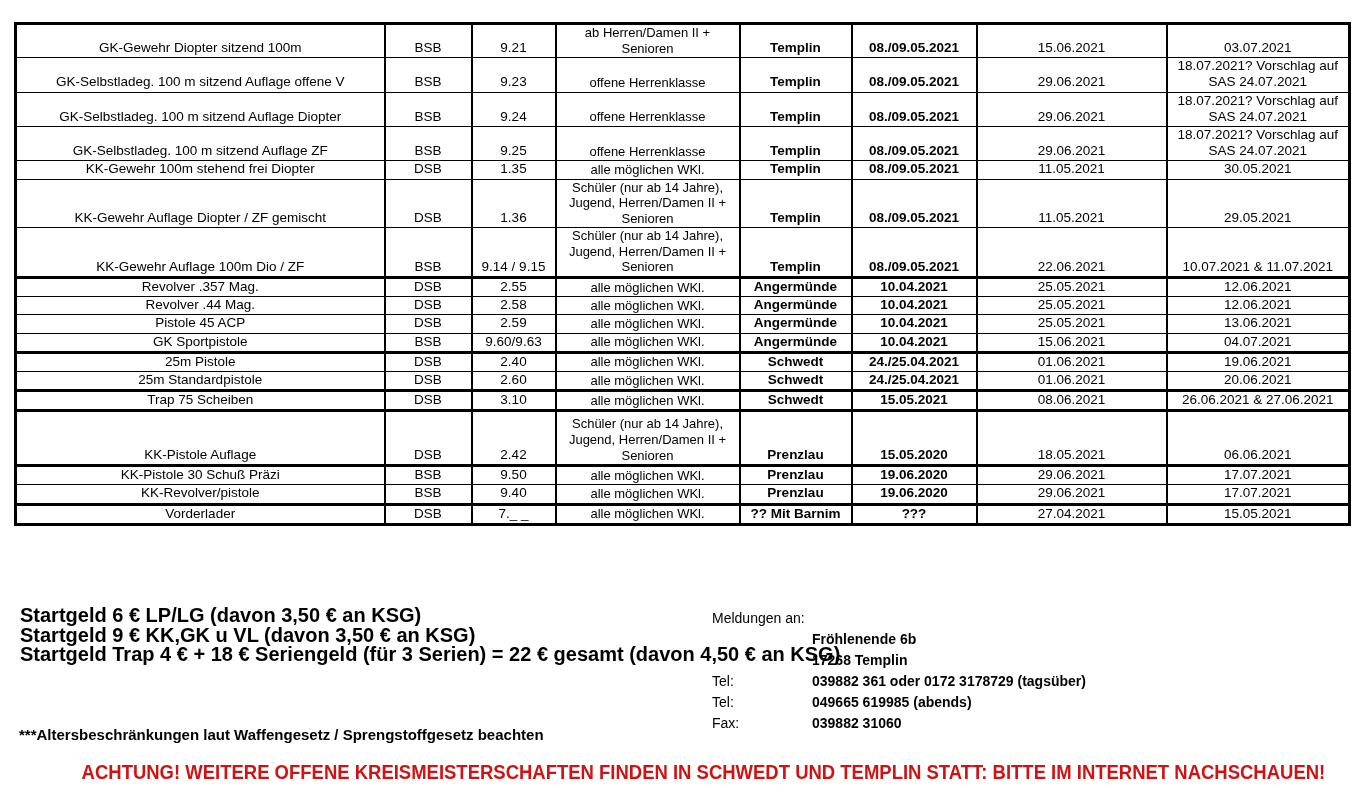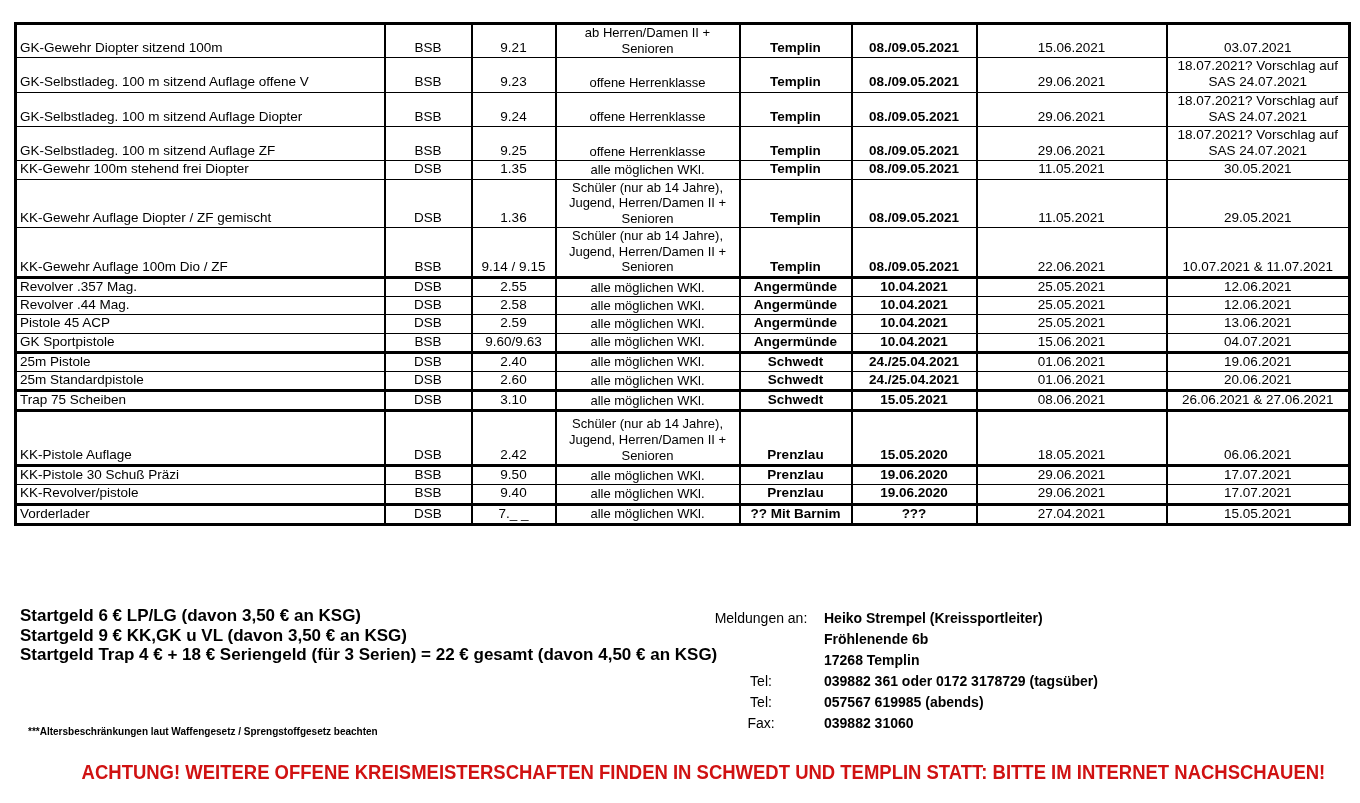--- a/index.html
+++ b/index.html
@@ -18,45 +18,45 @@
     font-size:13.5px;
   }
   table.km td{
     border:2px solid #000;border-top-width:1px;border-bottom-width:1px;
     vertical-align:bottom;
     padding:0 3px 1px 3px;
     line-height:1.2;
     overflow:hidden;
   }
   tr.ge td{border-bottom-width:3px;}
-  td.c-disc{text-align:left;padding-left:5px;}
+  td.c-disc{text-align:center;padding-left:5px;}
   td.c-assoc,td.c-num,td.c-cls,td.c-loc,td.c-d1,td.c-d2,td.c-d3{text-align:center;}
   td.c-loc,td.c-d1{font-weight:bold;}
   td.c-cls{font-size:13px;line-height:1.25;}
   tr.tall td{padding-top:4px;}
 
   
   .fees{
     position:absolute;left:20px;top:606px;
-    font-weight:bold;font-size:17px;line-height:19.5px;
+    font-weight:bold;font-size:20px;line-height:19.5px;
     white-space:nowrap;
   }
   .age-note{
-    position:absolute;left:28px;top:726px;
-    font-weight:bold;font-size:10px;white-space:nowrap;
+    position:absolute;left:19px;top:726px;
+    font-weight:bold;font-size:15px;white-space:nowrap;
   }
 
   
   .contact{
     position:absolute;left:712px;top:608px;
     font-size:14px;line-height:21px;
   }
   .contact .row{display:flex;}
   .contact .lbl{
-    width:98px;flex:0 0 98px;text-align:center;padding-right:14px;
+    width:98px;flex:0 0 98px;text-align:left;padding-right:2px;
     font-weight:normal;white-space:nowrap;
   }
   .contact .val{font-weight:bold;white-space:nowrap;}
 
   
   .warning{
     position:absolute;left:0;top:760px;width:1360px;
     text-align:center;font-weight:bold;font-size:21px;
     white-space:nowrap;
     transform:scaleX(0.88);transform-origin:50% 50%;
@@ -266,37 +266,36 @@
       <div>Startgeld 6 € LP/LG (davon 3,50 € an KSG)</div>
       <div>Startgeld 9 € KK,GK u VL (davon 3,50 € an KSG)</div>
       <div>Startgeld Trap 4 € + 18 € Seriengeld (für 3 Serien) = 22 € gesamt (davon 4,50 € an KSG)</div>
     </div>
 
   <div class="age-note">***Altersbeschränkungen laut Waffengesetz / Sprengstoffgesetz beachten</div>
 
   <div class="contact">
       <div class="row">
         <span class="lbl">Meldungen an:</span>
-        <span class="val">Heiko Strempel (Kreissportleiter)</span>
       </div>
       <div class="row">
         <span class="lbl"></span>
         <span class="val">Fröhlenende 6b</span>
       </div>
       <div class="row">
         <span class="lbl"></span>
         <span class="val">17268 Templin</span>
       </div>
       <div class="row">
         <span class="lbl">Tel:</span>
         <span class="val">039882 361 oder 0172 3178729 (tagsüber)</span>
       </div>
       <div class="row">
         <span class="lbl">Tel:</span>
-        <span class="val">057567 619985 (abends)</span>
+        <span class="val">049665 619985 (abends)</span>
       </div>
       <div class="row">
         <span class="lbl">Fax:</span>
         <span class="val">039882 31060</span>
       </div>
     </div>
 
   <div class="warning" style="color: rgb(208, 18, 18);">ACHTUNG! WEITERE OFFENE KREISMEISTERSCHAFTEN FINDEN IN SCHWEDT UND TEMPLIN STATT: BITTE IM INTERNET NACHSCHAUEN!</div>
 
 </div>

